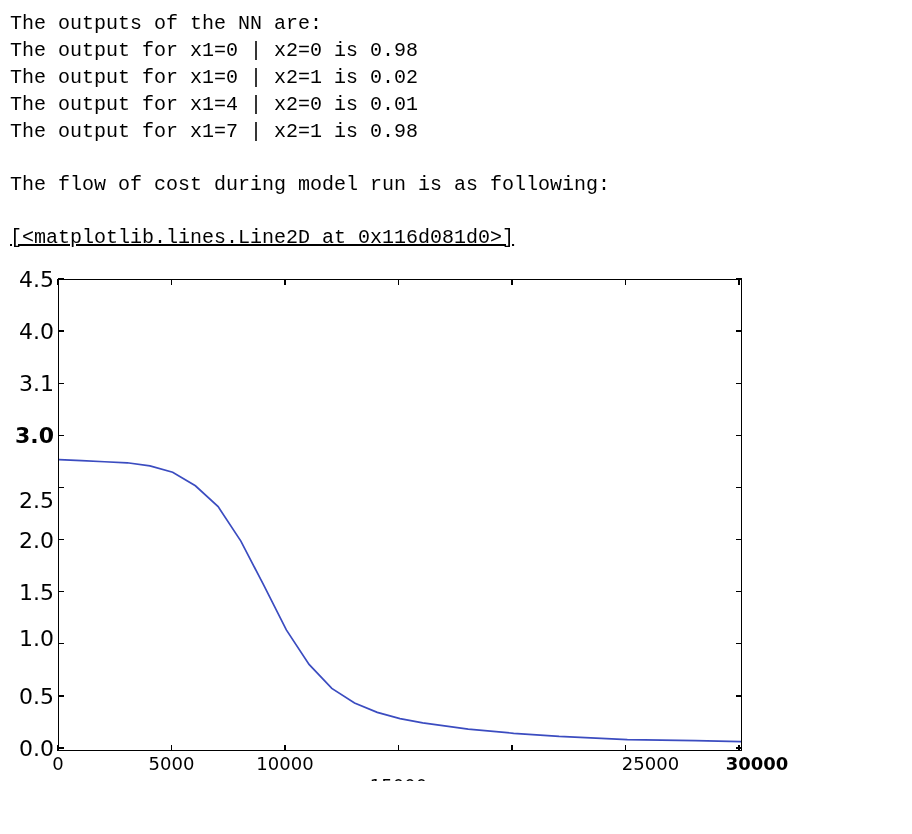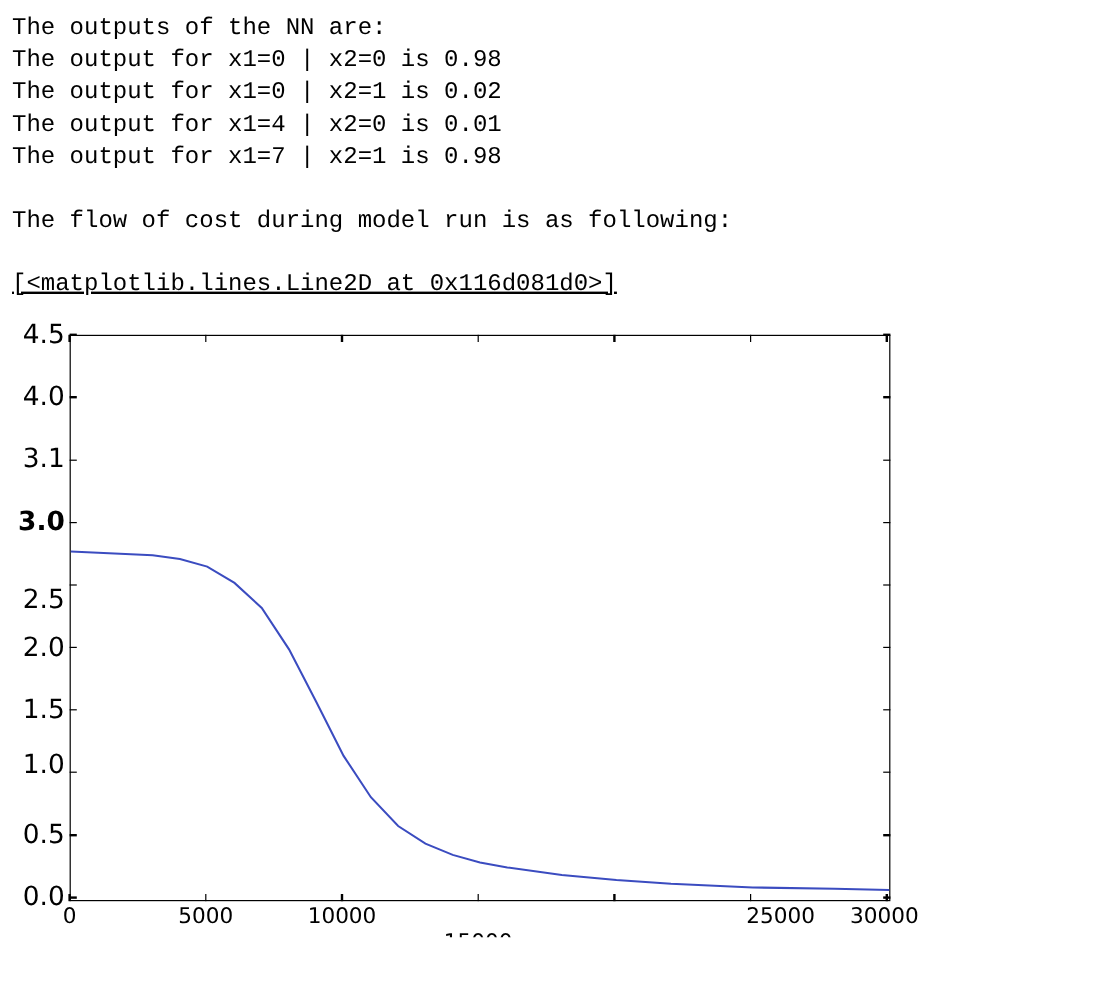--- a/index.html
+++ b/index.html
@@ -145,16 +145,16 @@
     <div class="tick-mark-x" style="left: 274.3px; top: 6px;"></div>
     <div class="x-tick-label" style="left: 388.5px; margin-top: 22px;">15000</div>
     <div class="tick-mark-x" style="left: 387.8px; top: 472px;"></div>
     <div class="tick-mark-x" style="left: 387.8px; top: 6px;"></div>
     <div class="x-tick-label" style="left: 502px; margin-top: 28px;">20000</div>
     <div class="tick-mark-x" style="left: 501.3px; top: 472px;"></div>
     <div class="tick-mark-x" style="left: 501.3px; top: 6px;"></div>
     <div class="x-tick-label" style="left: 615.5px; margin-left: 25px;">25000</div>
     <div class="tick-mark-x" style="left: 614.8px; top: 472px;"></div>
     <div class="tick-mark-x" style="left: 614.8px; top: 6px;"></div>
-    <div class="x-tick-label" style="left: 727px;">30000</div>
+    <div class="x-tick-label" style="left: 747px; font-weight: bold;">30000</div>
     <div class="tick-mark-x" style="left: 728.3px; top: 472px;"></div>
     <div class="tick-mark-x" style="left: 728.3px; top: 6px;"></div>
   </div>
 
 </body></html>

